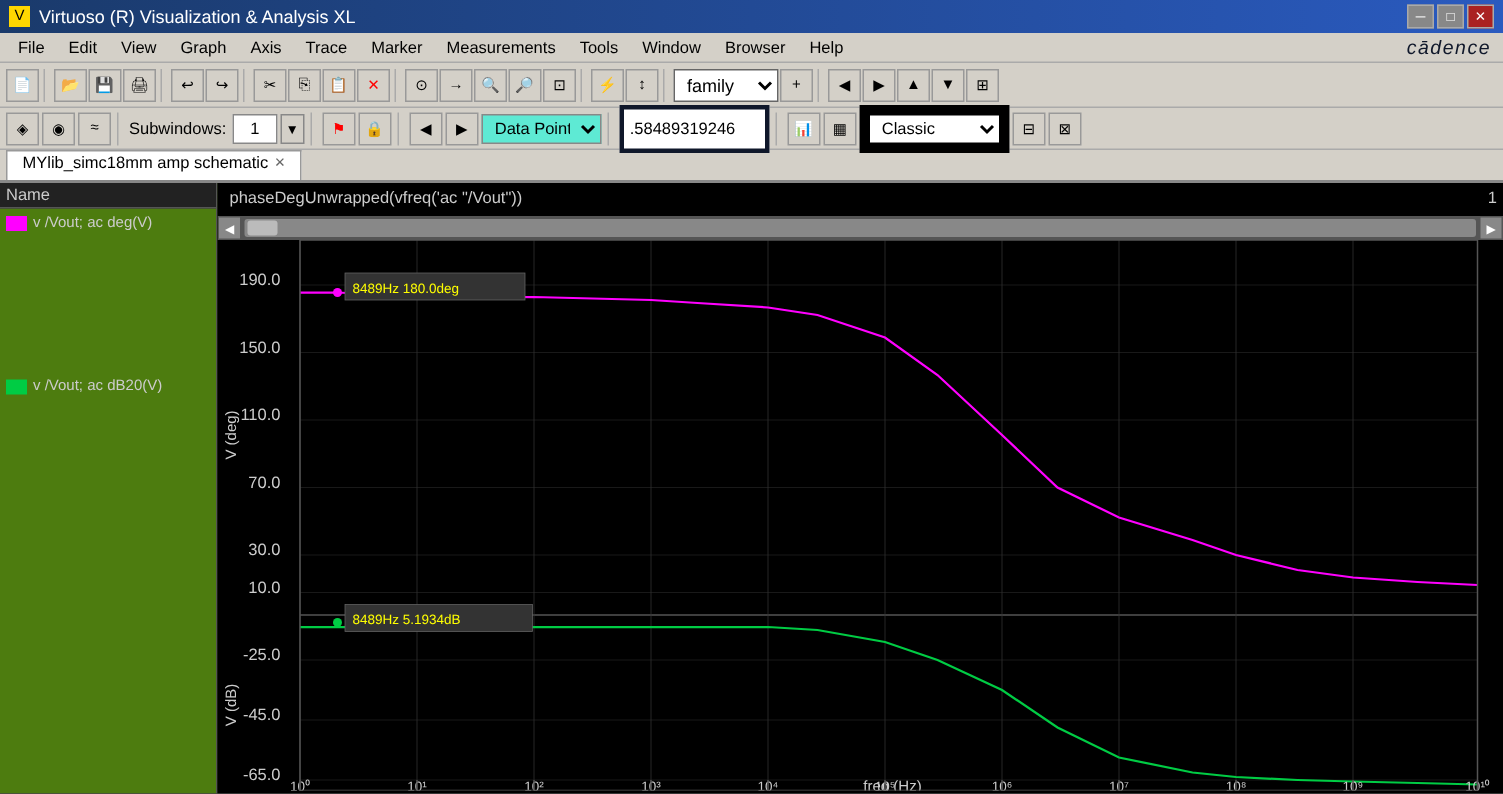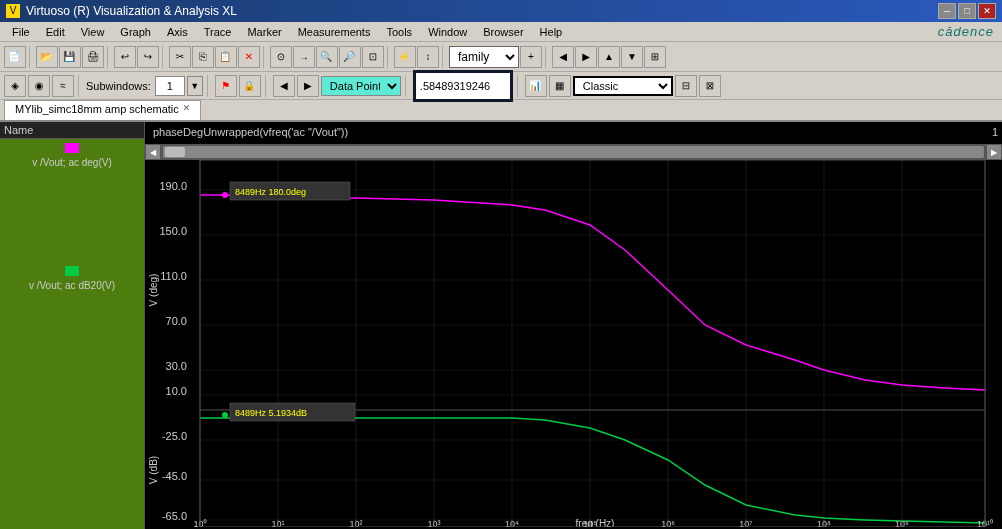--- a/index.html
+++ b/index.html
@@ -27,21 +27,21 @@
       height: 20px;
       display: flex;
       align-items: center;
       padding: 0 4px;
       border-bottom: 1px solid #aaa;
       font-size: 11px;
       justify-content: space-between;
     }
     .menu-items { display: flex; gap: 0; }
     .menu-item { padding: 2px 8px; cursor: pointer; }
-    .cadence-logo { font-size: 13px; font-style: italic; color: #0f766e; letter-spacing: 1px; margin-right: 4px; }
+    .cadence-logo { font-size: 13px; font-style: italic; color: #0f172a; letter-spacing: 1px; margin-right: 4px; }
 
     
     .toolbar1 {
       background: #d4d0c8;
       height: 30px;
       display: flex;
       align-items: center;
       padding: 2px 4px;
       gap: 2px;
       border-bottom: 1px solid #aaa;
@@ -74,21 +74,21 @@
       align-items: center;
       padding: 2px 4px;
       gap: 2px;
       border-bottom: 1px solid #aaa;
     }
     .subwindow-label { font-size: 11px; margin-right: 2px; }
     .subwindow-input { width: 30px; height: 20px; border: 1px solid #888; font-size: 11px; text-align: center; background: #fff; }
     .subwindow-select-btn { width: 16px; height: 20px; background: #d4d0c8; border: 1px solid #888; font-size: 9px; display: flex; align-items: center; justify-content: center; cursor: pointer; }
     .data-point-select { height: 20px; background: #5eead4; border: 1px solid #888; font-size: 11px; padding: 0 4px; width: 80px; }
     .value-display { height: 32px; background: #fff; border: 3px solid #0f172a; font-size: 11px; padding: 0 4px; width: 100px; display: flex; align-items: center; }
-    .classic-select { height: 20px; background: #fff; border: 2px solid #000000; font-size: 11px; padding: 0 4px; width: 100px; }
+    .classic-select { height: 32px; background: #fff; border: 7px solid #000000; font-size: 11px; padding: 0 4px; width: 100px; }
 
     
     .tab-bar {
       background: #d4d0c8;
       height: 22px;
       display: flex;
       align-items: flex-end;
       padding: 0 4px;
       border-bottom: 2px solid #888;
     }
@@ -129,21 +129,20 @@
       border-bottom: 1px solid #555;
       background: #222;
     }
     .legend-item {
       display: flex;
       align-items: center;
       gap: 4px;
       padding: 4px;
       color: #ccc;
       font-size: 10px;
-      flex-direction: column;
     }
     .legend-color {
       width: 14px;
       height: 10px;
       flex-shrink: 0;
     }
 
     
     .chart-area {
       flex: 1;

